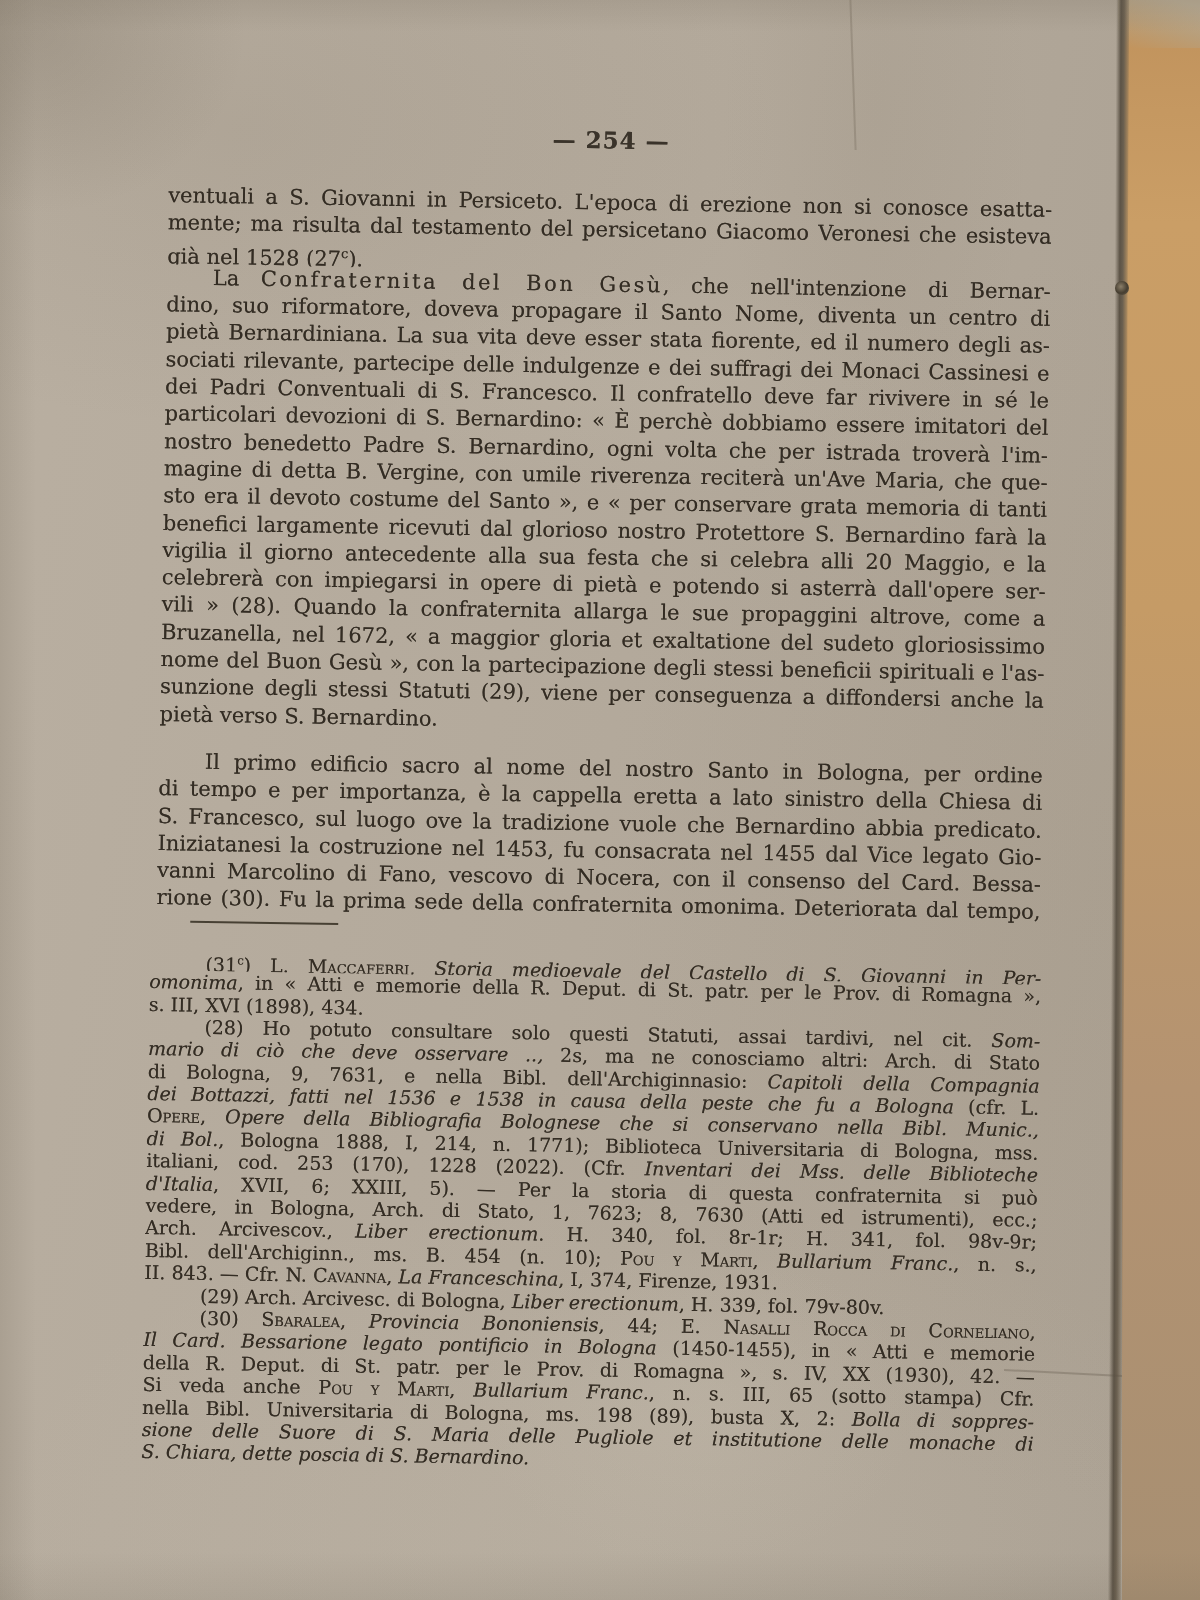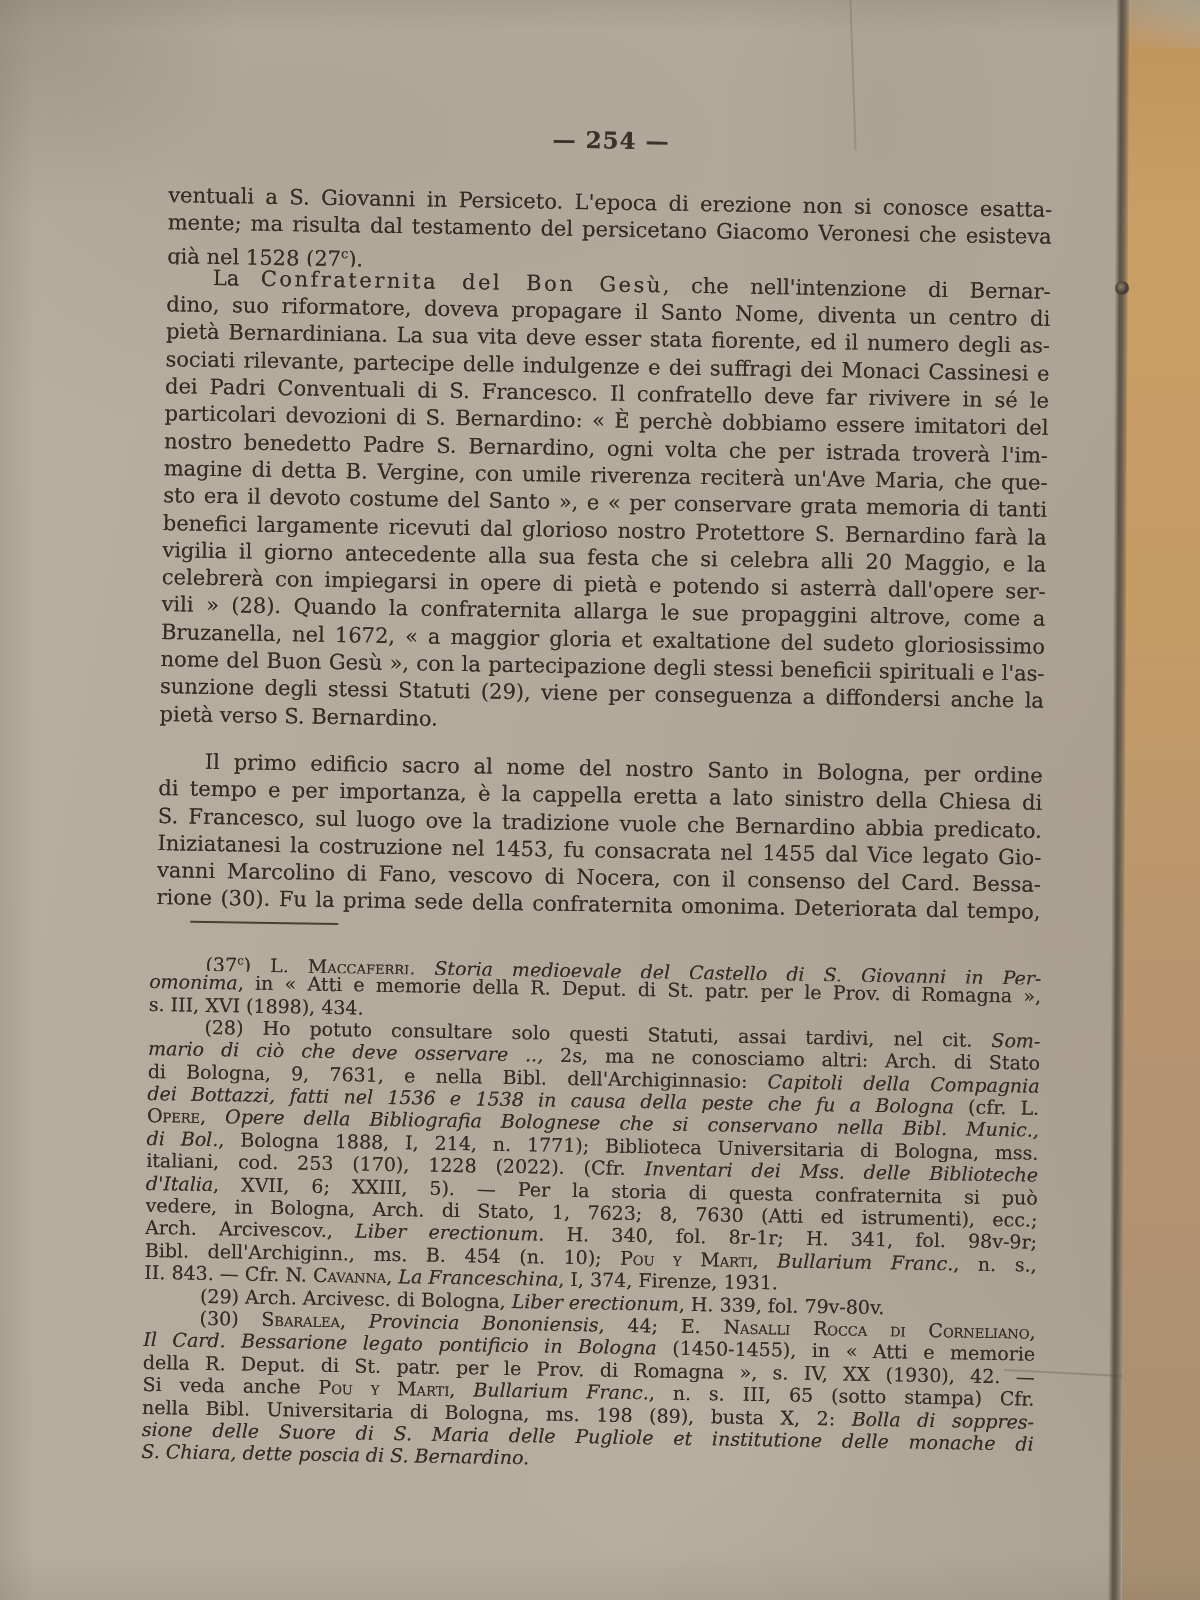--- a/index.html
+++ b/index.html
@@ -117,21 +117,21 @@
           <div class="bline"><span>di tempo e per importanza, è la cappella eretta a lato sinistro della Chiesa di</span></div>
           <div class="bline"><span>S. Francesco, sul luogo ove la tradizione vuole che Bernardino abbia predicato.</span></div>
           <div class="bline"><span>Iniziatanesi la costruzione nel 1453, fu consacrata nel 1455 dal Vice legato Gio-</span></div>
           <div class="bline"><span>vanni Marcolino di Fano, vescovo di Nocera, con il consenso del Card. Bessa-</span></div>
           <div class="bline"><span>rione (30). Fu la prima sede della confraternita omonima. Deteriorata dal tempo,</span></div>
         </div>
       </div>
     <div class="fnsep"></div>
     <div class="fn-text">
         <div class="para">
-          <div class="fline ind"><span>(37</span><span class="sup">c</span><span>) L. </span><span class="sc">Maccaferri</span><span>, </span><span class="i">Storia medioevale del Castello di S. Giovanni in Per-</span></div>
+          <div class="fline ind"><span>(31</span><span class="sup">c</span><span>) L. </span><span class="sc">Maccaferri</span><span>, </span><span class="i">Storia medioevale del Castello di S. Giovanni in Per-</span></div>
           <div class="fline"><span class="i">omonima</span><span>, in « Atti e memorie della R. Deput. di St. patr. per le Prov. di Romagna »,</span></div>
           <div class="fline end"><span>s. III, XVI (1898), 434.</span></div>
         </div>
         <div class="para">
           <div class="fline ind"><span>(28) Ho potuto consultare solo questi Statuti, assai tardivi, nel cit. </span><span class="i">Som-</span></div>
           <div class="fline"><span class="i">mario di ciò che deve osservare ..,</span><span> 2s, ma ne conosciamo altri: Arch. di Stato</span></div>
           <div class="fline"><span>di Bologna, 9, 7631, e nella Bibl. dell'Archiginnasio: </span><span class="i">Capitoli della Compagnia</span></div>
           <div class="fline"><span class="i">dei Bottazzi, fatti nel 1536 e 1538 in causa della peste che fu a Bologna</span><span> (cfr. L.</span></div>
           <div class="fline"><span class="sc">Opere</span><span>, </span><span class="i">Opere della Bibliografia Bolognese che si conservano nella Bibl. Munic.,</span></div>
           <div class="fline"><span class="i">di Bol.</span><span>, Bologna 1888, I, 214, n. 1771); Biblioteca Universitaria di Bologna, mss.</span></div>

